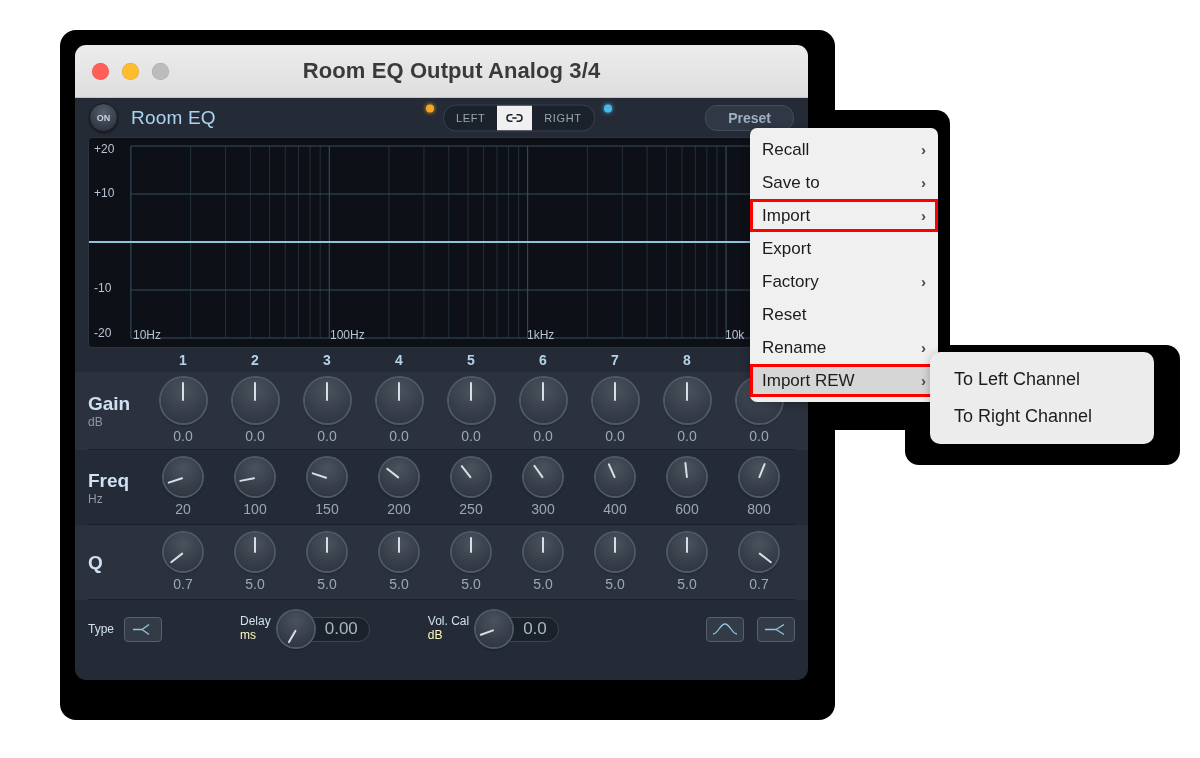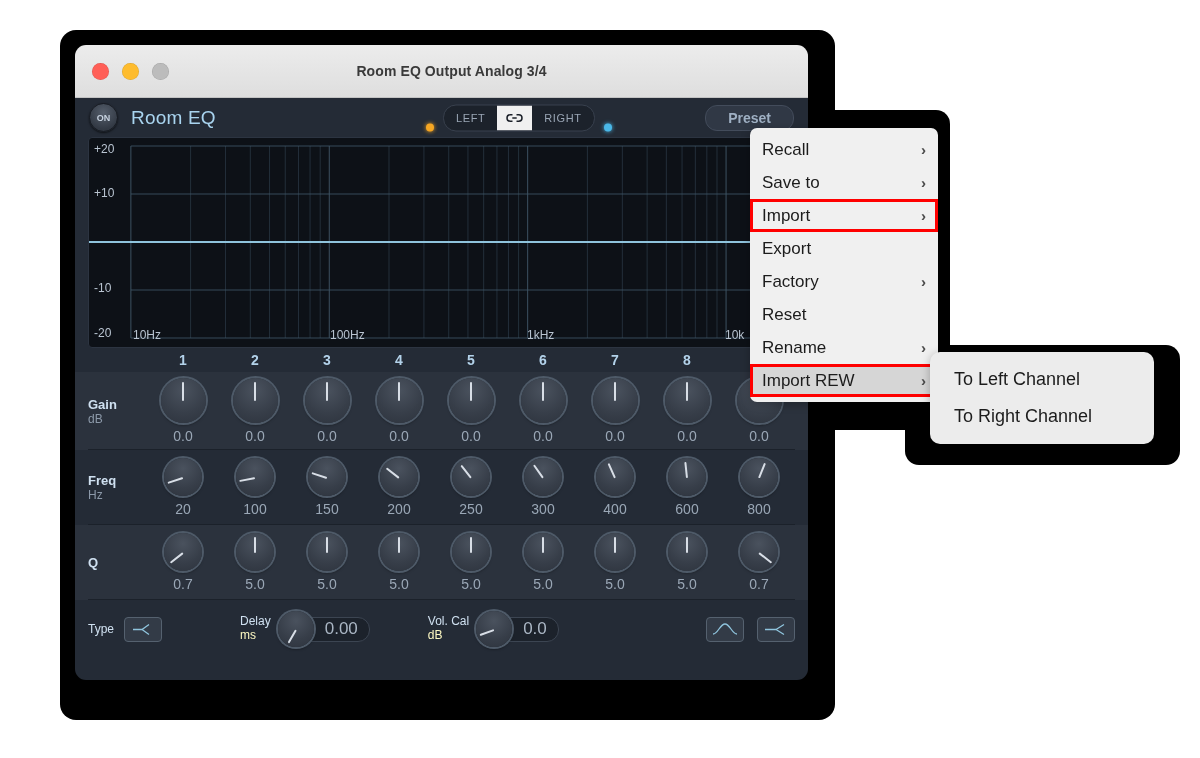--- a/index.html
+++ b/index.html
@@ -16,34 +16,34 @@
   #window{position:absolute;left:75px;top:45px;width:733px;height:635px;
           border-radius:11px;overflow:hidden;box-shadow:0 0 0 0 transparent;}
   #titlebar{height:52px;background:linear-gradient(#ececec,#dedede);
             display:flex;align-items:center;position:relative;border-bottom:1px solid #c3c3c3;}
   .traffic{display:flex;gap:13px;margin-left:17px;}
   .dot{width:17px;height:17px;border-radius:50%;}
   .dot.red{background:#ff5f57;box-shadow:inset 0 0 0 .5px rgba(0,0,0,.14);}
   .dot.yellow{background:#febc2e;box-shadow:inset 0 0 0 .5px rgba(0,0,0,.14);}
   .dot.grey{background:#bcbcbc;box-shadow:inset 0 0 0 .5px rgba(0,0,0,.14);}
   #win-title{position:absolute;left:0;right:0;text-align:center;
-             font-size:14px;font-weight:bold;color:#3a3a3a;letter-spacing:.1px;pointer-events:none;padding-left:20px;}
+             font-size:22px;font-weight:bold;color:#3a3a3a;letter-spacing:.1px;pointer-events:none;padding-left:20px;}
 
   
   #plugin{background:#242b36;height:583px;position:relative;}
 
   
   #topbar{height:39px;display:flex;align-items:center;padding:0 14px;position:relative;}
   #on-btn{width:27px;height:27px;border-radius:50%;
           background:radial-gradient(circle at 50% 32%,#555e6b,#333a45 70%,#2a303a 100%);
           border:1.5px solid #171b22;display:flex;align-items:center;justify-content:center;
           font-size:9px;font-weight:bold;color:#c8d3e0;box-shadow:0 1px 2px rgba(0,0,0,.6);}
   #eq-name{margin-left:13px;font-size:19px;color:#a9d4ef;letter-spacing:.2px;}
   #lr-group{position:absolute;left:351px;top:50%;transform:translateY(-50%);
-            display:flex;align-items:flex-end;gap:9px;}
+            display:flex;align-items:flex-start;gap:9px;}
   .led{width:8px;height:8px;border-radius:50%;}
   .led.amber{background:#f5a623;box-shadow:0 0 4px #f5a623;}
   .led.cyan{background:#4ab8e8;box-shadow:0 0 4px #4ab8e8;}
   #lr-switch{display:flex;background:#1c222b;border:1px solid #39414e;border-radius:13px;
              overflow:hidden;height:25px;align-items:stretch;}
   .lr-seg{display:flex;align-items:center;justify-content:center;font-size:11px;
           color:#9aa6b5;padding:0 12px;letter-spacing:.6px;}
   .lr-link{width:35px;background:#f0f0f0;display:flex;align-items:center;justify-content:center;
            color:#1b2029;font-size:15px;}
   #preset-btn{position:absolute;right:14px;top:50%;transform:translateY(-50%);
@@ -61,21 +61,21 @@
   #bandnums{display:flex;height:24px;align-items:center;padding-left:72px;padding-right:13px;}
   #bandnums div{flex:1;text-align:center;font-size:14px;font-weight:bold;color:#b3d2ea;}
 
   
   .row{display:flex;align-items:center;padding-left:13px;padding-right:13px;position:relative;}
   .row.gain{height:78px;background:#2b323d;}
   .row.freq{height:75px;background:#242b36;}
   .row.q{height:75px;background:#2b323d;}
   .row:after{content:"";position:absolute;left:13px;right:13px;bottom:0;height:1px;background:#1b212a;}
   .rowlabel{width:59px;flex:none;}
-  .rowlabel .l1{font-size:13px;color:#cfe0f0;font-weight:bold;}
+  .rowlabel .l1{font-size:19px;color:#cfe0f0;font-weight:bold;}
   .rowlabel .l2{font-size:12px;color:#8c99a9;}
   .cells{flex:1;display:flex;}
   .cell{flex:1;display:flex;flex-direction:column;align-items:center;}
   .knob{width:45px;height:45px;border-radius:50%;position:relative;
         background:radial-gradient(circle at 50% 28%,#4a525e,#373e49 58%,#2d333d 100%);
         box-shadow:0 0 0 2px #4e5a68, 0 2px 3px rgba(0,0,0,.55);}
   .knob.sm{width:38px;height:38px;}
   .knob .pointer{position:absolute;left:50%;top:4px;width:2px;height:19px;
                  background:#d8dee6;border-radius:1px;transform-origin:50% 100%;margin-left:-1px;}
   .knob.sm .pointer{height:16px;}

